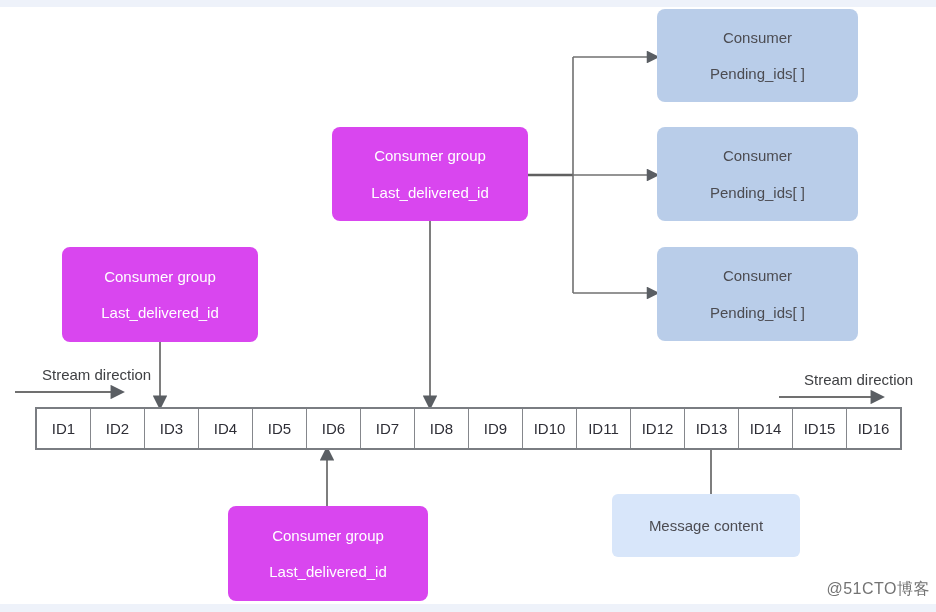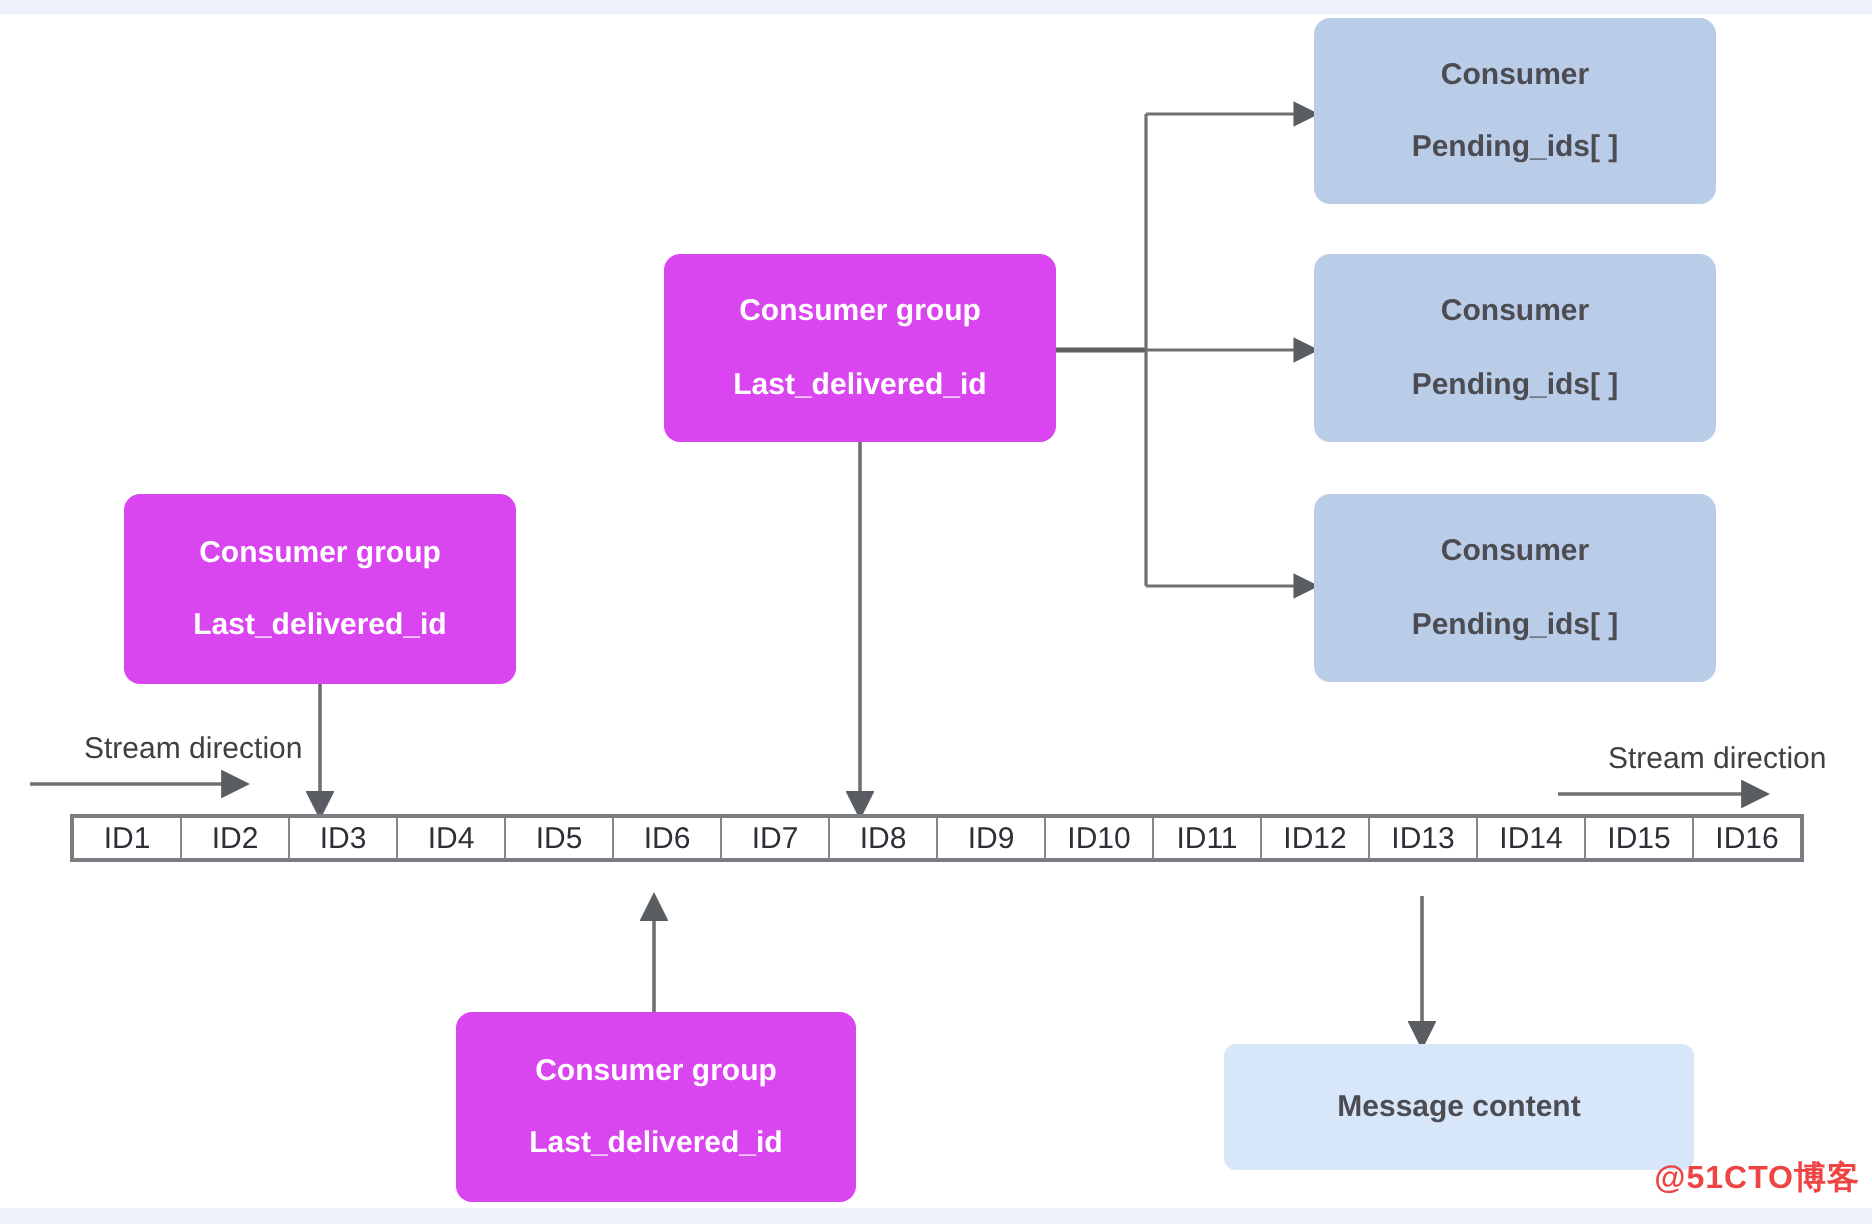--- a/index.html
+++ b/index.html
@@ -10,55 +10,54 @@
   }
   .edge-strip{position:absolute;left:0;width:936px;background:#eef2fa;}
   .edge-strip.top{top:0;height:7px;}
   .edge-strip.bottom{top:604px;height:8px;}
 
   .connectors{position:absolute;left:0;top:0;pointer-events:none;}
 
   .box{
     position:absolute;box-sizing:border-box;border-radius:8px;
     display:flex;flex-direction:column;justify-content:space-evenly;
-    align-items:center;text-align:center;font-size:15px;line-height:1;font-weight:bold;
+    align-items:center;text-align:center;font-size:15px;line-height:1;
   }
   .box .line1,.box .line2{white-space:nowrap;}
   .cg{background:#d946ef;color:#ffffff;}
   .consumer{background:#b9cde9;color:#4c4c52;}
   .message{background:#d8e6fa;color:#4c4c52;border-radius:6px;justify-content:center;}
 
   .cg-top{left:332px;top:127px;width:196px;height:94px;}
   .cg-left{left:62px;top:247px;width:196px;height:95px;}
   .cg-bottom{left:228px;top:506px;width:200px;height:95px;}
   .consumer-1{left:657px;top:9px;width:201px;height:93px;}
   .consumer-2{left:657px;top:127px;width:201px;height:94px;}
   .consumer-3{left:657px;top:247px;width:201px;height:94px;}
-  .message-box{left:612px;top:522px;width:235px;height:63px;}
+  .message-box{left:612px;top:494px;width:188px;height:63px;}
 
   .stream-row{
-    position:absolute;left:35px;top:407px;width:867px;height:24px;
+    position:absolute;left:35px;top:407px;width:867px;height:43px;
     display:flex;box-sizing:border-box;border:2px solid #7a7d82;background:#ffffff;
   }
   .stream-cell{
     flex:1 1 0;display:flex;align-items:center;justify-content:center;
     font-size:15px;color:#2e2e36;border-right:1.5px solid #85878c;
   }
   .stream-cell:last-child{border-right:none;}
 
   .dir-label{
     position:absolute;font-size:15px;color:#3f4043;white-space:nowrap;margin-left:36px;
   }
   .dir-left{left:6px;top:366px;}
   .dir-right{left:768px;top:371px;}
 
   .watermark{
-    position:absolute;right:6px;top:579px;font-size:16px;color:#ef4444;
+    position:absolute;right:6px;top:579px;font-size:16px;color:#737373;
     letter-spacing:0.5px;
-    font-weight:bold;
   }
 </style>
 </head>
 <body>
 
 <div class="canvas">
 
   <div class="edge-strip top"></div>
   <div class="edge-strip bottom"></div>
 

